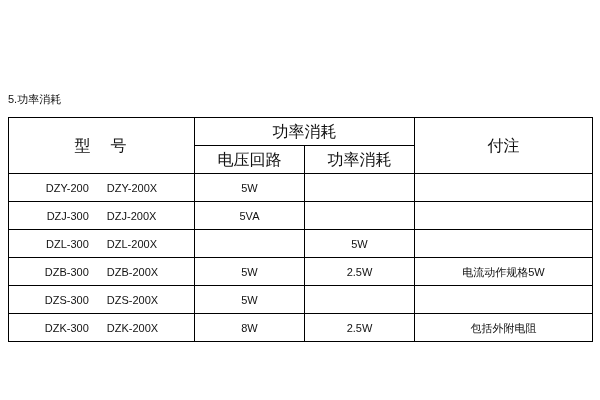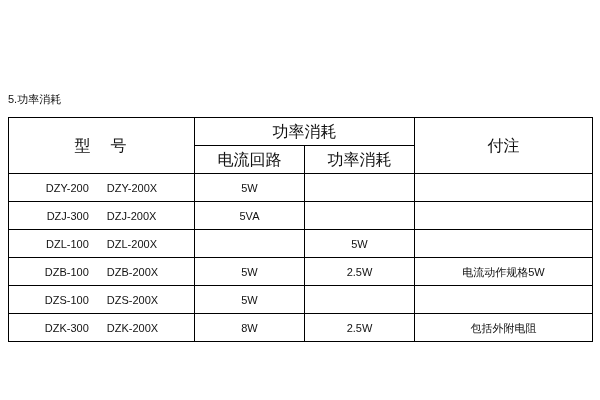--- a/index.html
+++ b/index.html
@@ -92,21 +92,21 @@
         <col class="col-curr">
         <col class="col-note">
       </colgroup>
       <thead>
         <tr>
           <th class="head-tall head-model" rowspan="2">型　号</th>
           <th colspan="2">功率消耗</th>
           <th class="head-tall" rowspan="2">付注</th>
         </tr>
         <tr>
-          <th>电流回路</th>
+          <th>电压回路</th>
           <th>功率消耗</th>
         </tr>
       </thead>
       <tbody>
         <tr>
           <td>
             <div class="model-cell">
               <span class="model-a">DZY-200</span>
               <span class="model-b">DZY-200X</span>
             </div>
@@ -122,43 +122,43 @@
               <span class="model-b">DZJ-200X</span>
             </div>
           </td>
           <td>5VA</td>
           <td></td>
           <td></td>
         </tr>
         <tr>
           <td>
             <div class="model-cell">
-              <span class="model-a">DZL-100</span>
+              <span class="model-a">DZL-300</span>
               <span class="model-b">DZL-200X</span>
             </div>
           </td>
           <td></td>
           <td>5W</td>
           <td></td>
         </tr>
         <tr>
           <td>
             <div class="model-cell">
-              <span class="model-a">DZB-100</span>
+              <span class="model-a">DZB-300</span>
               <span class="model-b">DZB-200X</span>
             </div>
           </td>
           <td>5W</td>
           <td>2.5W</td>
           <td>电流动作规格5W</td>
         </tr>
         <tr>
           <td>
             <div class="model-cell">
-              <span class="model-a">DZS-100</span>
+              <span class="model-a">DZS-300</span>
               <span class="model-b">DZS-200X</span>
             </div>
           </td>
           <td>5W</td>
           <td></td>
           <td></td>
         </tr>
         <tr>
           <td>
             <div class="model-cell">

